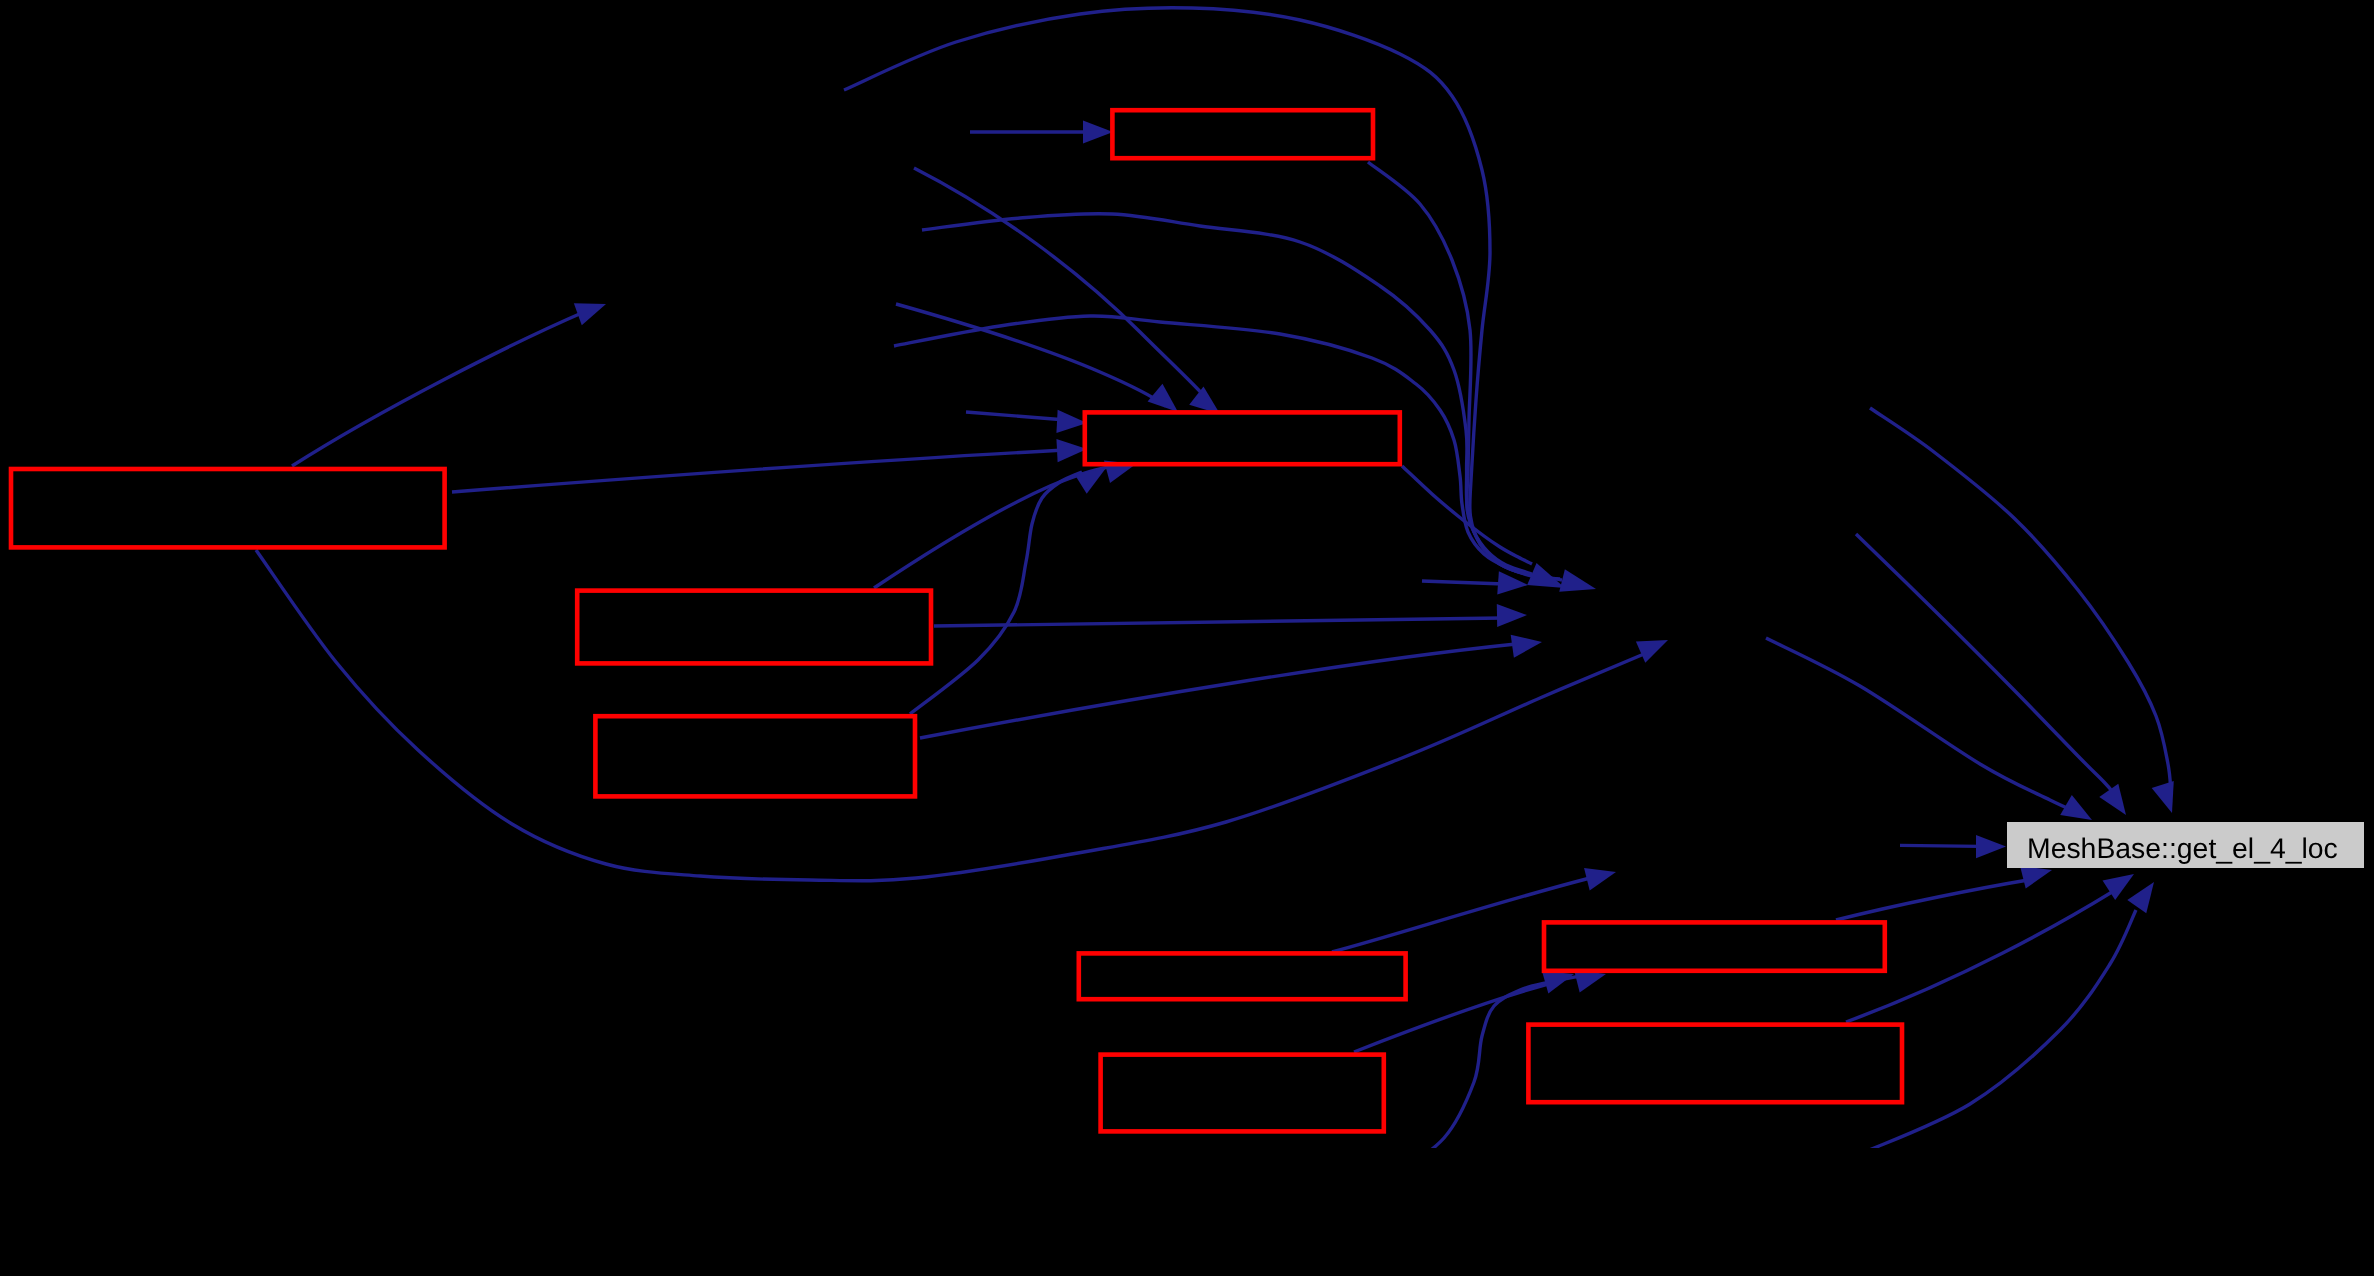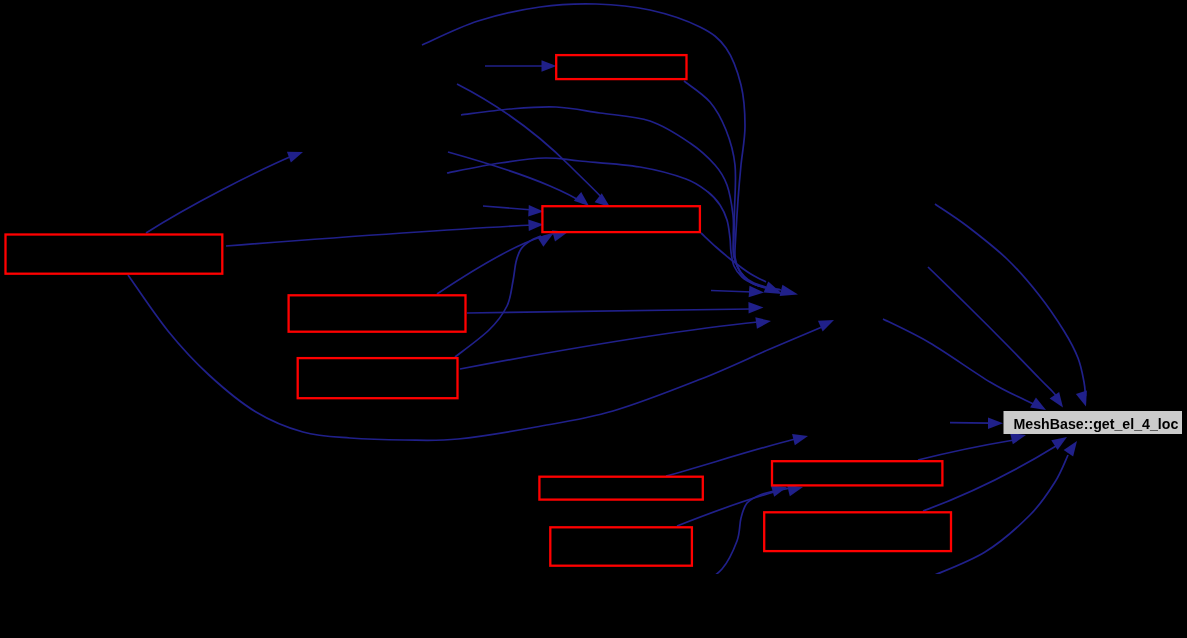--- a/index.html
+++ b/index.html
@@ -1,16 +1,16 @@
 <!DOCTYPE html>
 <html><head>
 <meta charset="utf-8">
 <style>
   html,body{margin:0;padding:0;background:#000;}
-  .wrap{width:1187px;height:574px;position:relative;overflow:hidden;background:#0369a1;font-weight:bold;}
+  .wrap{width:1187px;height:574px;position:relative;overflow:hidden;background:#0369a1;}
   svg{display:block;}
   text{font-family:"Liberation Sans", sans-serif;}
 </style>
 </head>
 <body>
 <div class="wrap">
 <svg width="1187" height="638" viewBox="0 0 1187 638">
   <rect x="0" y="0" width="1187" height="638" fill="#000000"></rect>
   <g id="edges" fill="none" stroke="#20208a" stroke-width="1.7">
 

